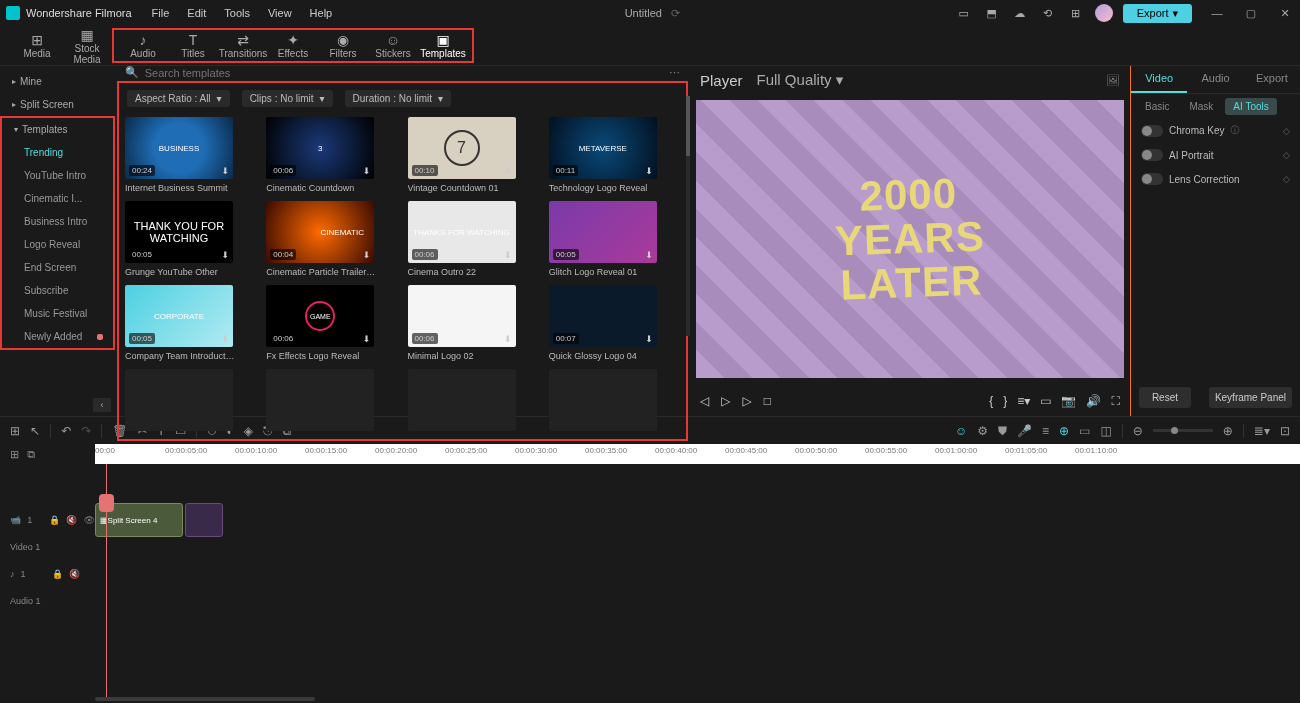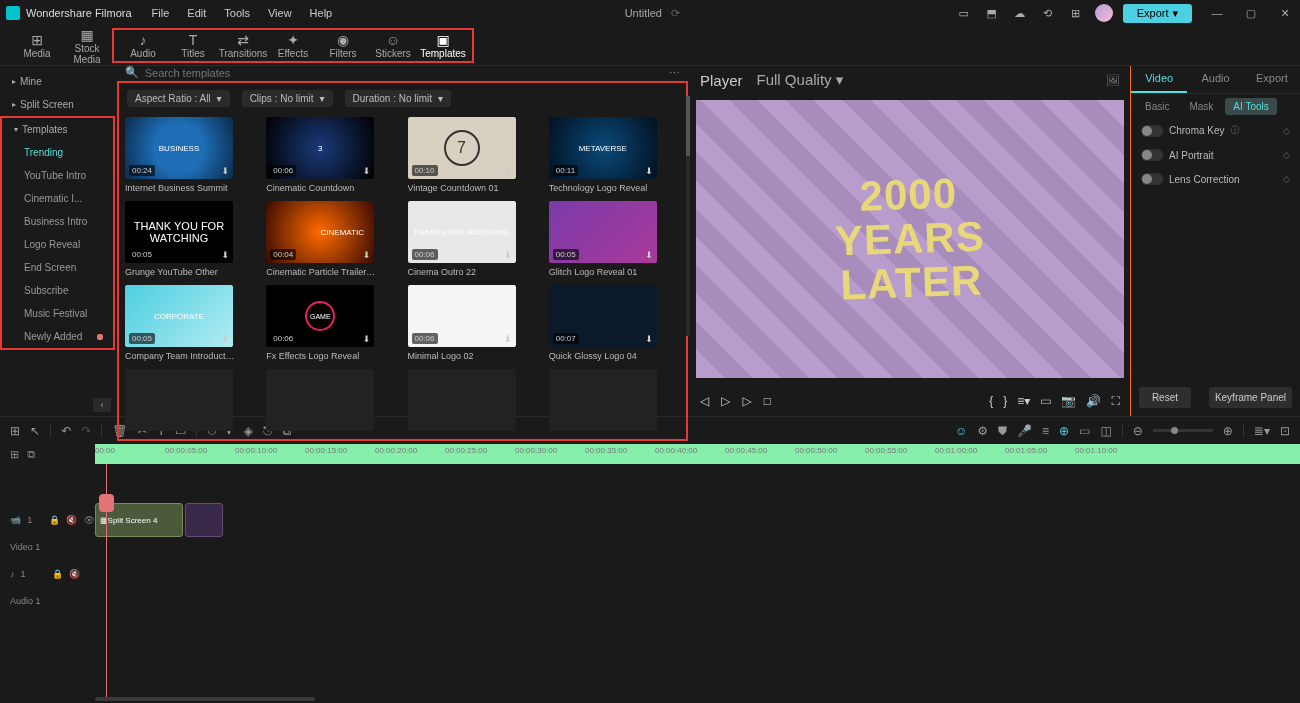--- a/index.html
+++ b/index.html
@@ -110,21 +110,21 @@
 .tl-btn { color: #999; cursor: pointer; font-size: 12px; }
 .tl-sep { width: 1px; height: 14px; background: #333; }
 .tl-right { margin-left: auto; display: flex; align-items: center; gap: 10px; }
 .zoom-slider { width: 60px; height: 3px; background: #333; position: relative; }
 .zoom-slider::after { content:''; position:absolute; left:30%; top:-2px; width:7px; height:7px; background:#888; border-radius:50%; }
 
 
 .timeline { flex: 1; background: #1a1a1a; display: flex; flex-direction: column; }
 .ruler-row { height: 20px; display: flex; }
 .track-head-space { width: 95px; background: #1a1a1a; display:flex; align-items:center; gap:8px; padding-left:10px; color:#888; font-size:11px;}
-.ruler { flex: 1; position: relative; background: #86efac; color: #777; font-size: 8px; }
+.ruler { flex: 1; position: relative; background: #ffffff; color: #777; font-size: 8px; }
 .ruler-tick { position: absolute; top: 2px; }
 .playhead { position: absolute; top: 0; left: 106px; width: 1px; height: 240px; background: #e57373; z-index: 10; }
 .playhead-handle { position: absolute; top: 30px; left: -7px; width: 15px; height: 18px; background: #e57373; border-radius: 4px; }
 .tracks { flex: 1; position: relative; overflow: hidden; }
 .track-row { height: 40px; display: flex; align-items: center; }
 .track-head { width: 95px; padding-left: 10px; color: #888; font-size: 9px; display:flex; gap:6px; align-items:center; }
 .track-head .tname { width:26px; }
 .track-area { flex: 1; position: relative; height: 100%; }
 .clip { position: absolute; height: 34px; top: 3px; border-radius: 3px; overflow: hidden; display: flex; align-items: center; font-size: 8px; color: #fff; }
 .clip-ss { left: 0; width: 88px; background: #4a5a3a; border: 1px solid #7a8a5a; padding-left:4px; }

